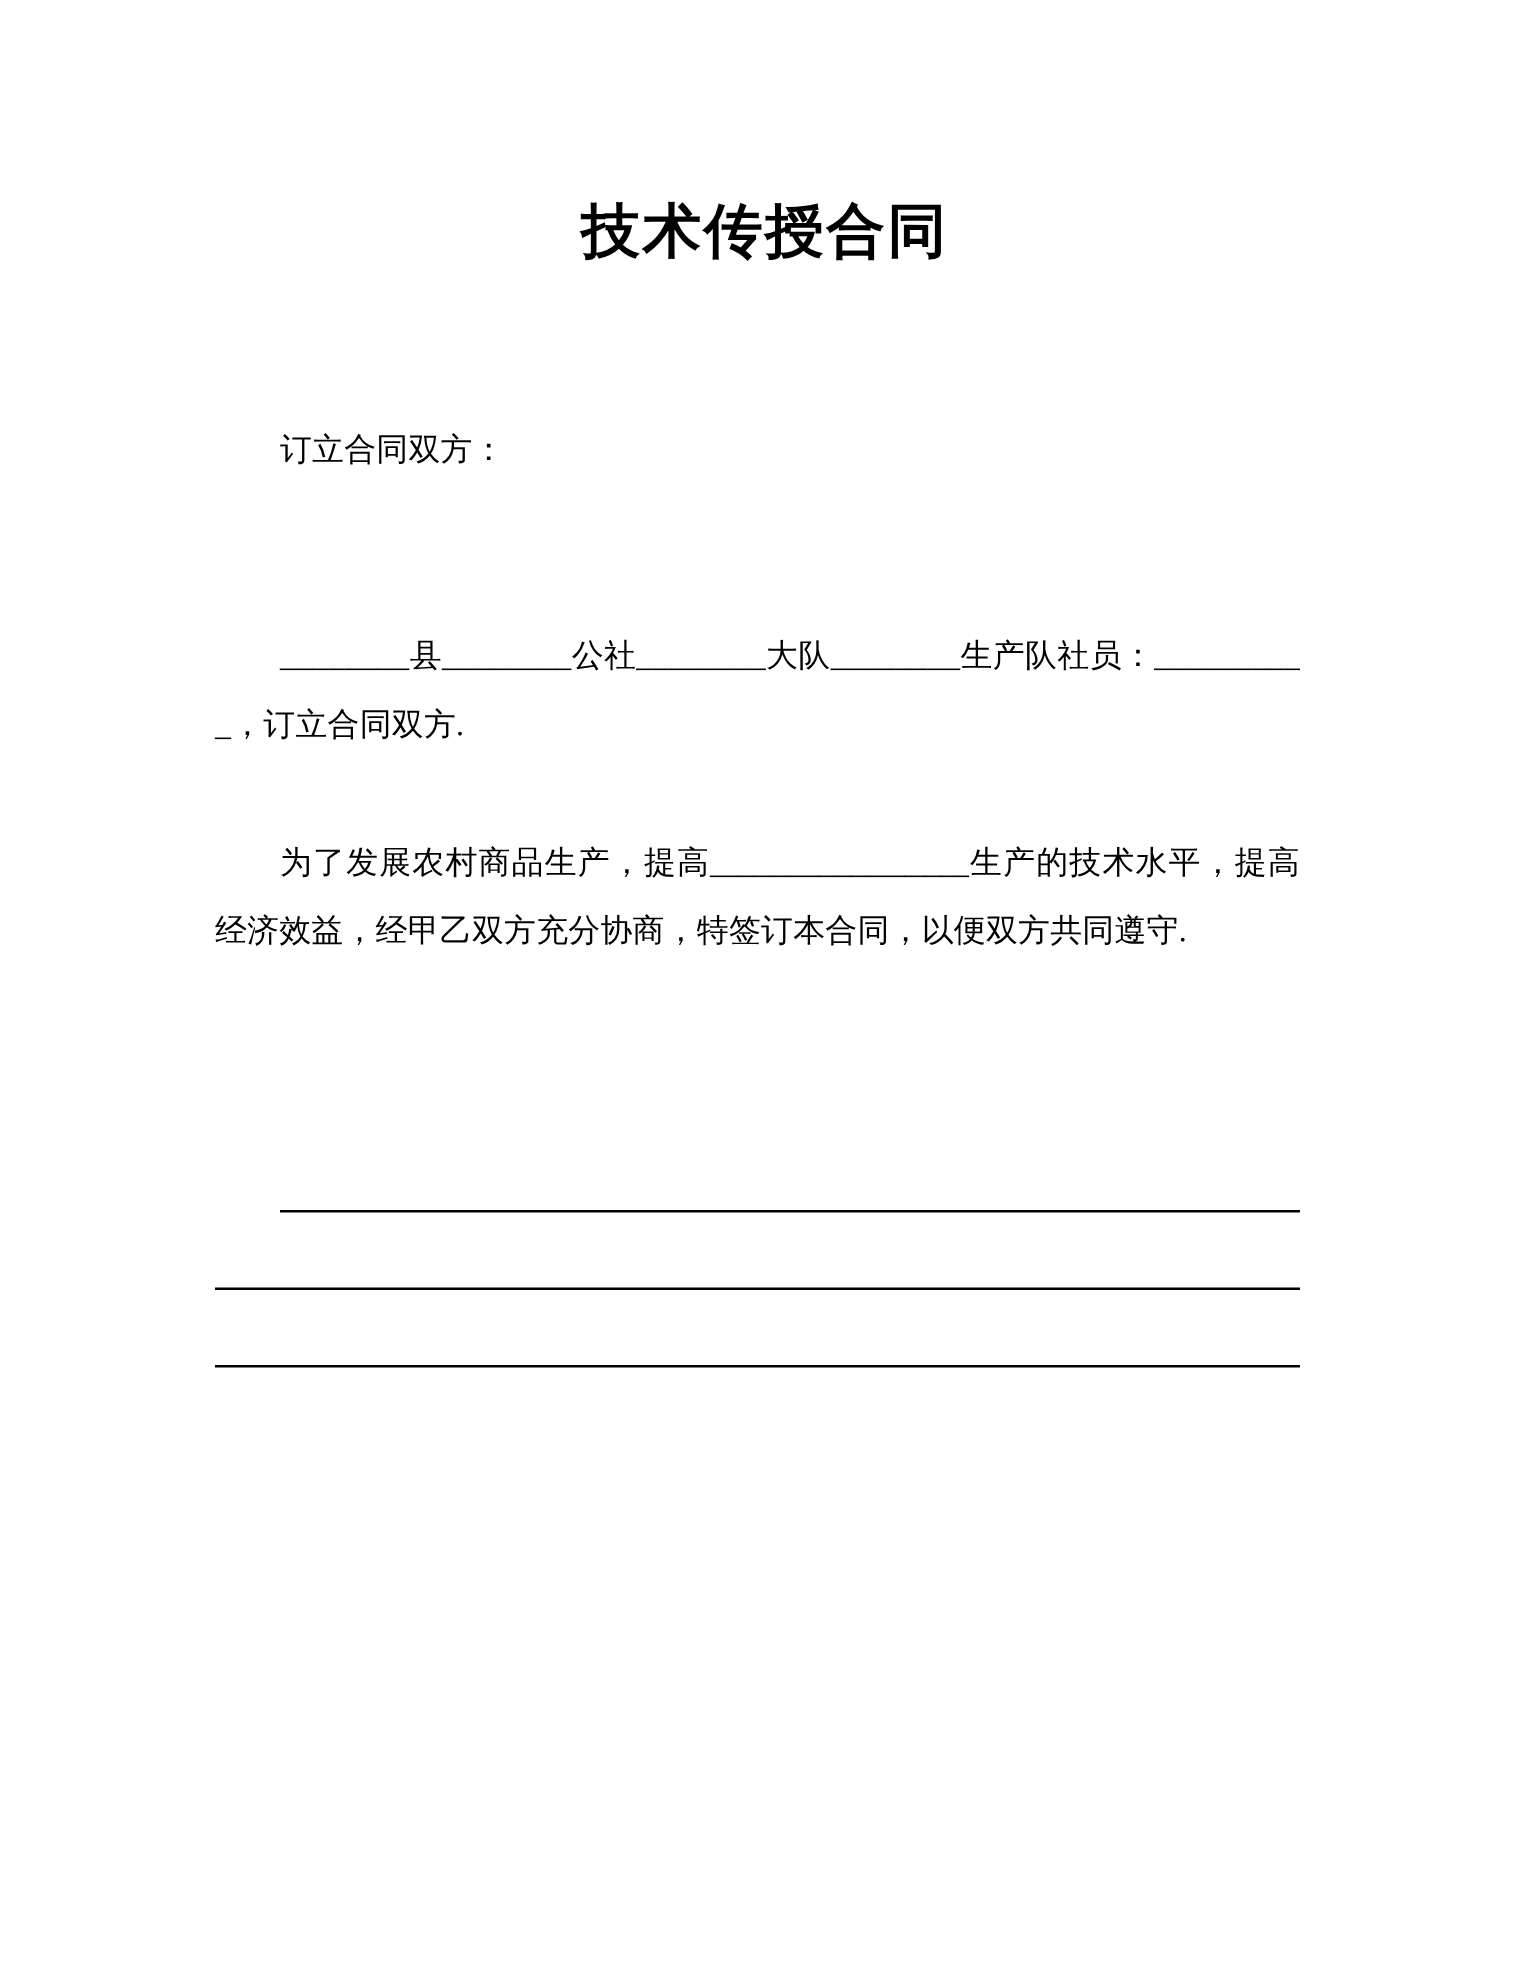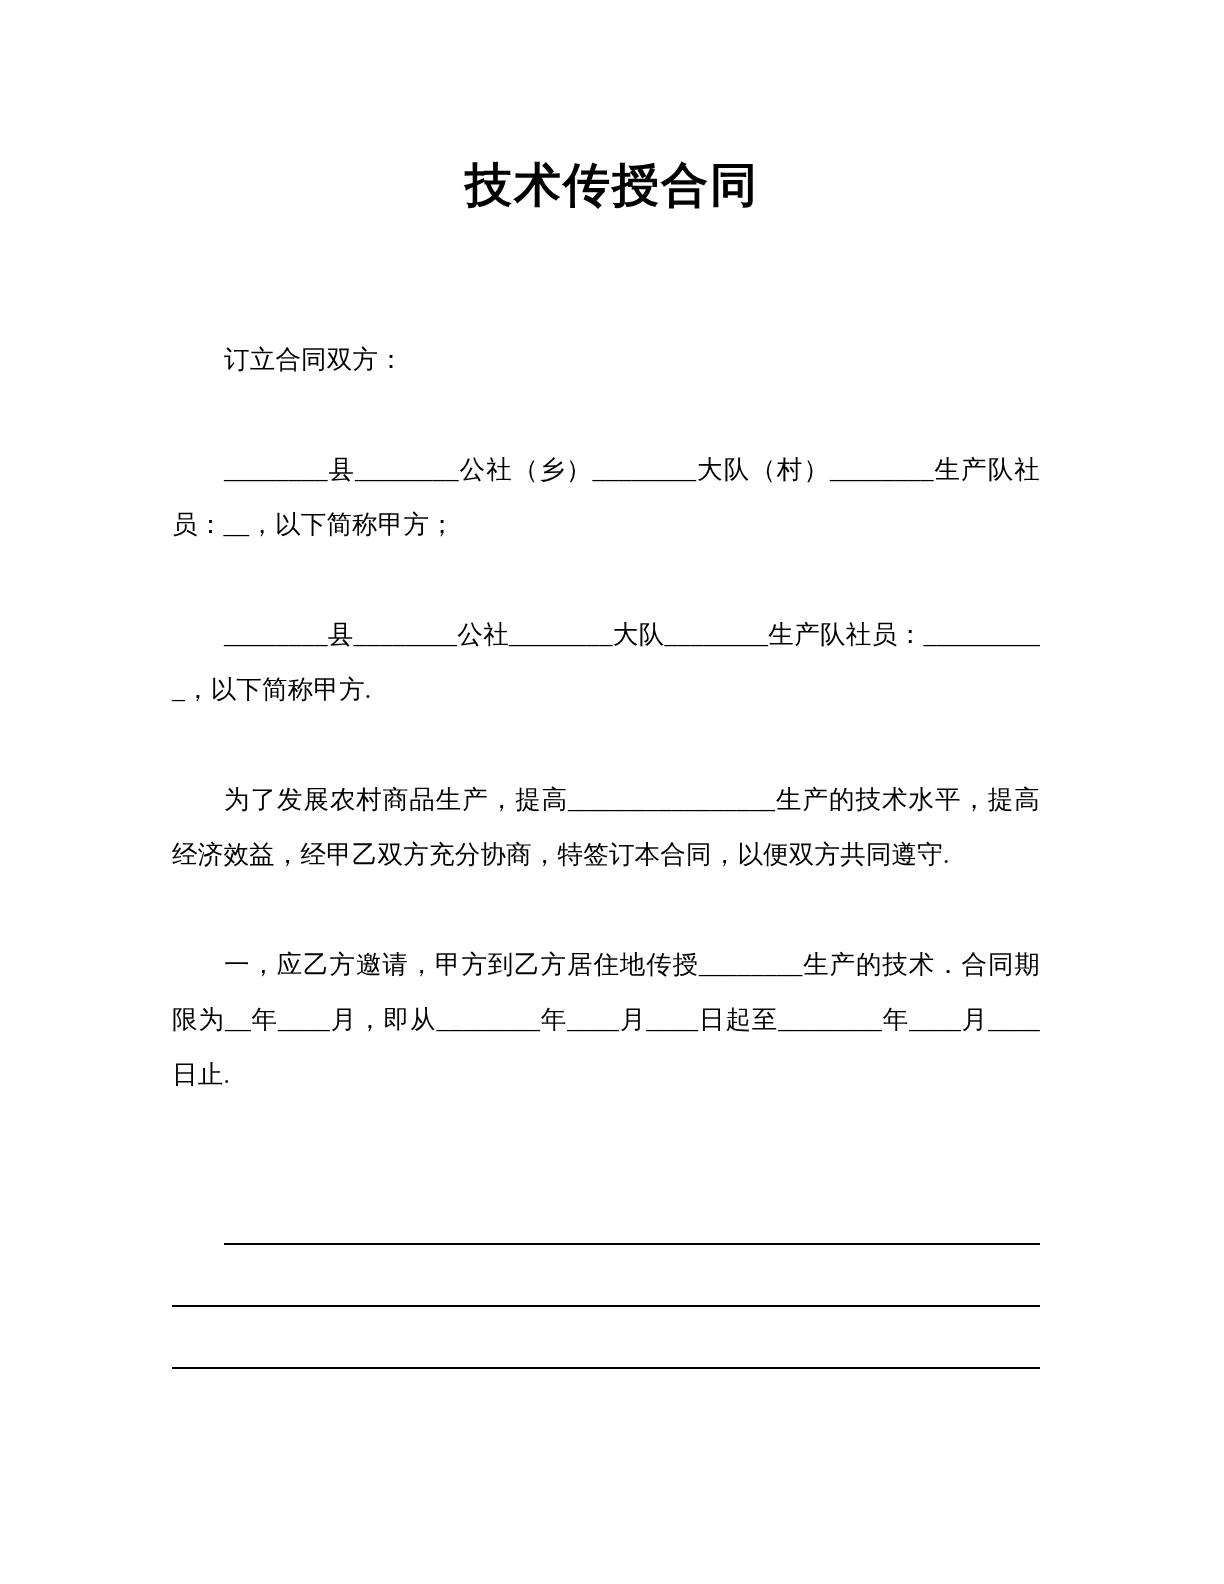--- a/index.html
+++ b/index.html
@@ -91,33 +91,31 @@
 <div class="page">
 
   <h1 class="doc-title">技术传授合同</h1>
 
   <div class="body-block">
 
     <p class="para indent">订立合同双方：</p>
 
     <div class="gap-sm"></div>
 
-    <p class="para indent">________县________公社（乡）________大队（村）________生产队社员：__，以下简称甲方；</p>
 
     <div class="gap-sm"></div>
 
-    <p class="para indent">________县________公社________大队________生产队社员：__________，以下简称甲方.</p>
+    <p class="para indent">________县________公社________大队________生产队社员：__________，订立合同双方.</p>
 
     <div class="gap-sm"></div>
 
     <p class="para indent">为了发展农村商品生产，提高________________生产的技术水平，提高经济效益，经甲乙双方充分协商，特签订本合同，以便双方共同遵守.</p>
 
     <div class="gap-sm"></div>
 
-    <p class="para indent">一，应乙方邀请，甲方到乙方居住地传授________生产的技术．合同期限为__年____月，即从________年____月____日起至________年____月____日止.</p>
 
     <div class="gap-sm"></div>
 
 
     <div class="rules">
       <div class="rule-row">
         <div class="rule first"></div>
       </div>
       <div class="rule-row">
         <div class="rule full"></div>

